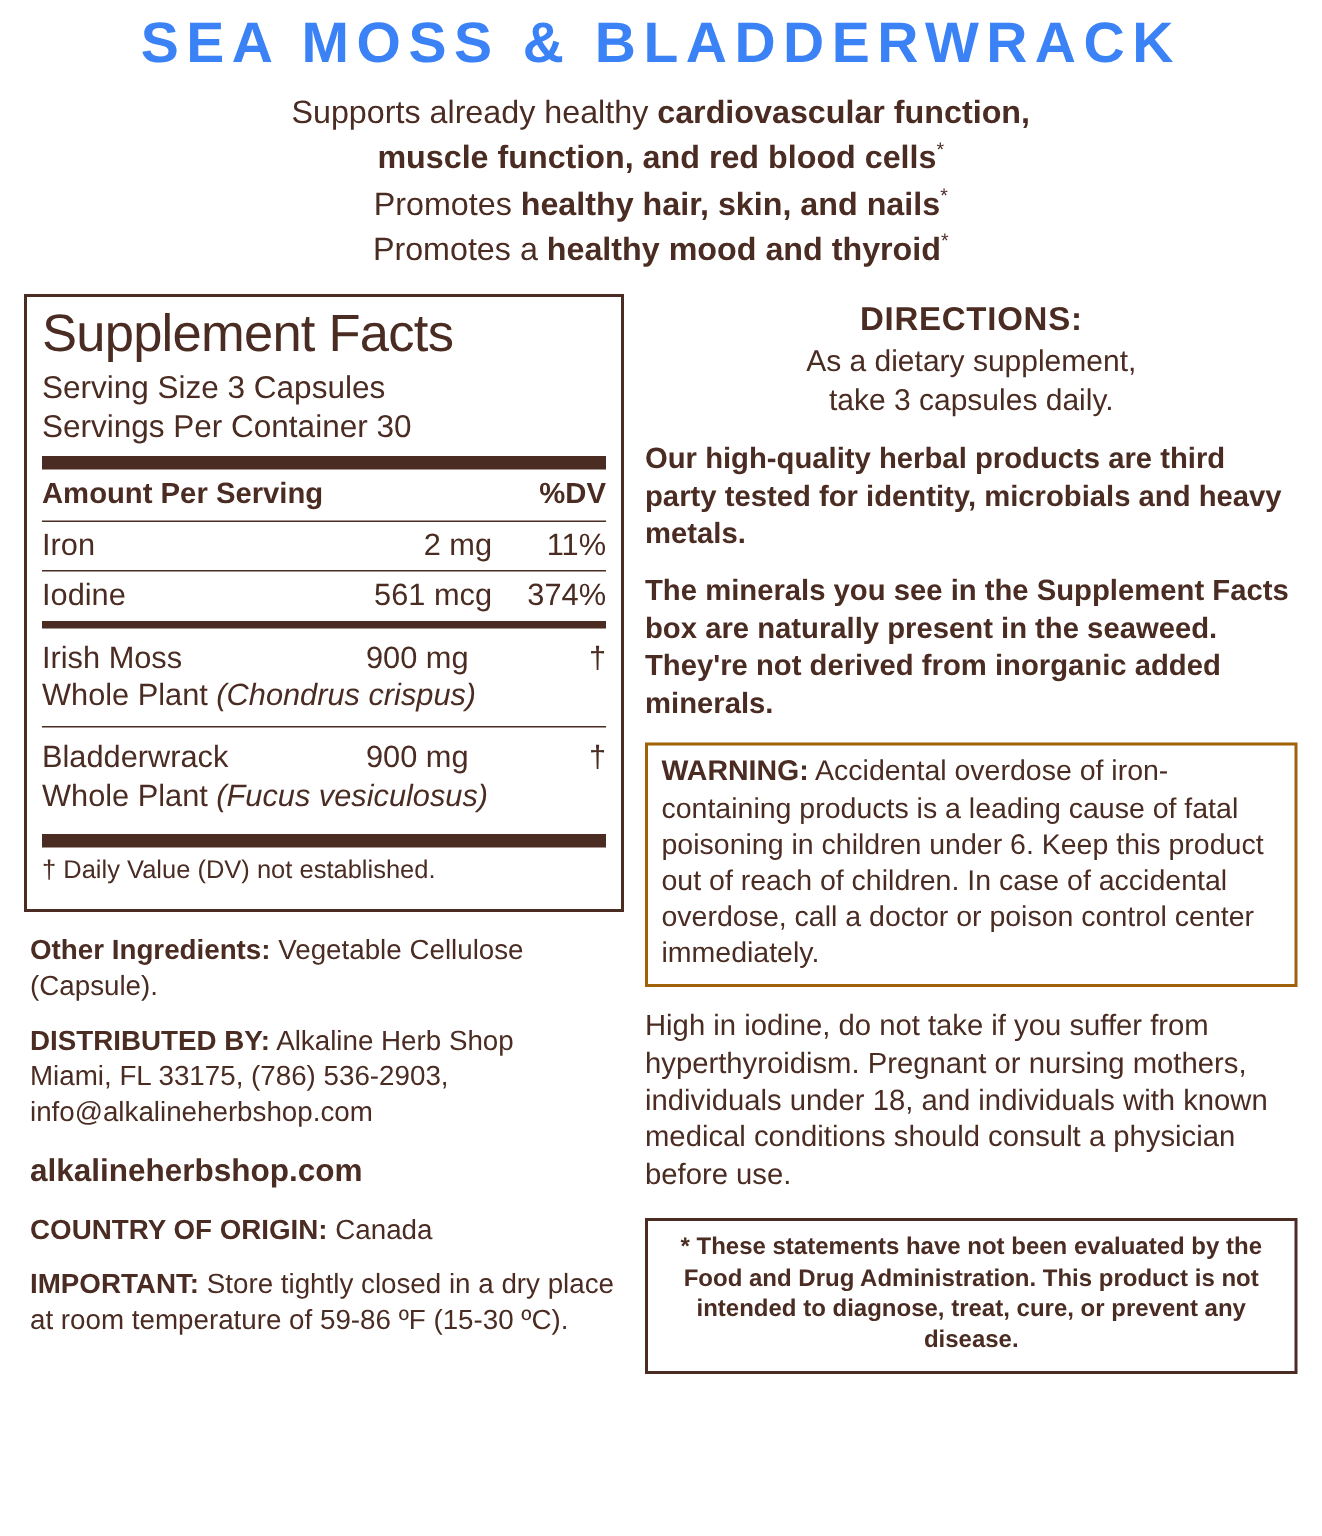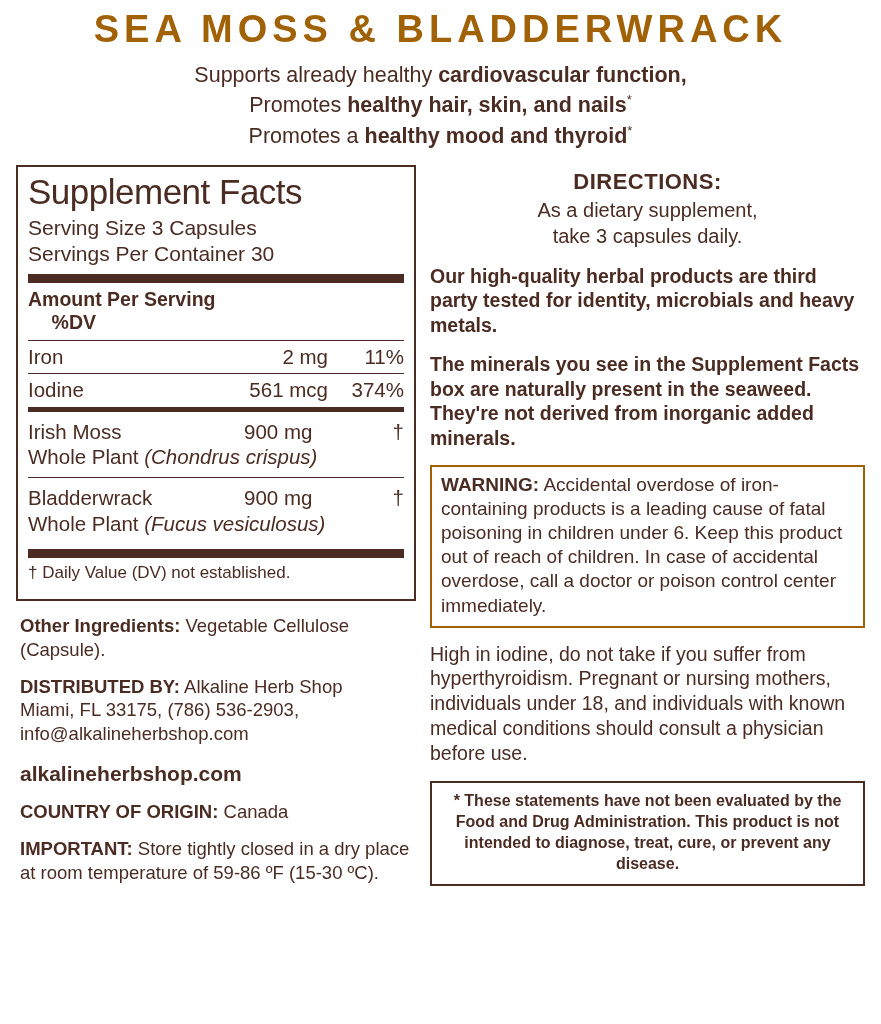--- a/index.html
+++ b/index.html
@@ -21,21 +21,21 @@
     box-sizing: border-box;
     padding: 8px 16px 6px 16px;
   }
 
   
   .product-title {
     text-align: center;
     font-size: 38px;
     font-weight: bold;
     letter-spacing: 5px;
-    color: #a16207;
+    color: #3b82f6;
     margin: 2px 0 10px 0;
     line-height: 1.05;
     white-space: nowrap;
   }
   .claims {
     text-align: center;
     font-size: 21.5px;
     line-height: 1.42;
     color: #4a2c23;
   }
@@ -77,21 +77,21 @@
   .sf-row {
     display: flex;
     align-items: baseline;
     font-size: 20.5px;
     padding: 4px 0 4px 0;
     line-height: 1.2;
   }
   .sf-row .nm { flex: 1 1 auto; }
   .sf-row .amt { width: 110px; text-align: right; padding-right: 8px; }
   .sf-row .dv { width: 68px; text-align: right; }
-  .hdr-row { font-weight: bold; font-size: 19.5px; padding: 5px 0 5px 0; flex-direction: column; }
+  .hdr-row { font-weight: bold; font-size: 19.5px; padding: 5px 0 5px 0; }
   .hdr-row .dv { font-weight: bold; }
 
   .sf-herb {
     font-size: 20.5px;
     padding: 7px 0 7px 0;
     line-height: 1.25;
   }
   .sf-herb .top {
     display: flex;
     align-items: baseline;
@@ -161,20 +161,23 @@
 </head>
 <body>
 
 <div class="page">
 
   <div class="product-title">SEA MOSS &amp; BLADDERWRACK</div>
 
   <div class="claims">
     <span class="line">
       <span>Supports already healthy </span><b>cardiovascular function,</b>
+    </span>
+    <span class="line">
+      <b>muscle function, and red blood cells</b><span class="sup">*</span>
     </span>
     <span class="line">
       <span>Promotes </span><b>healthy hair, skin, and nails</b><span class="sup">*</span>
     </span>
     <span class="line">
       <span>Promotes a </span><b>healthy mood and thyroid</b><span class="sup">*</span>
     </span>
   </div>
 
   <div class="body-cols">

